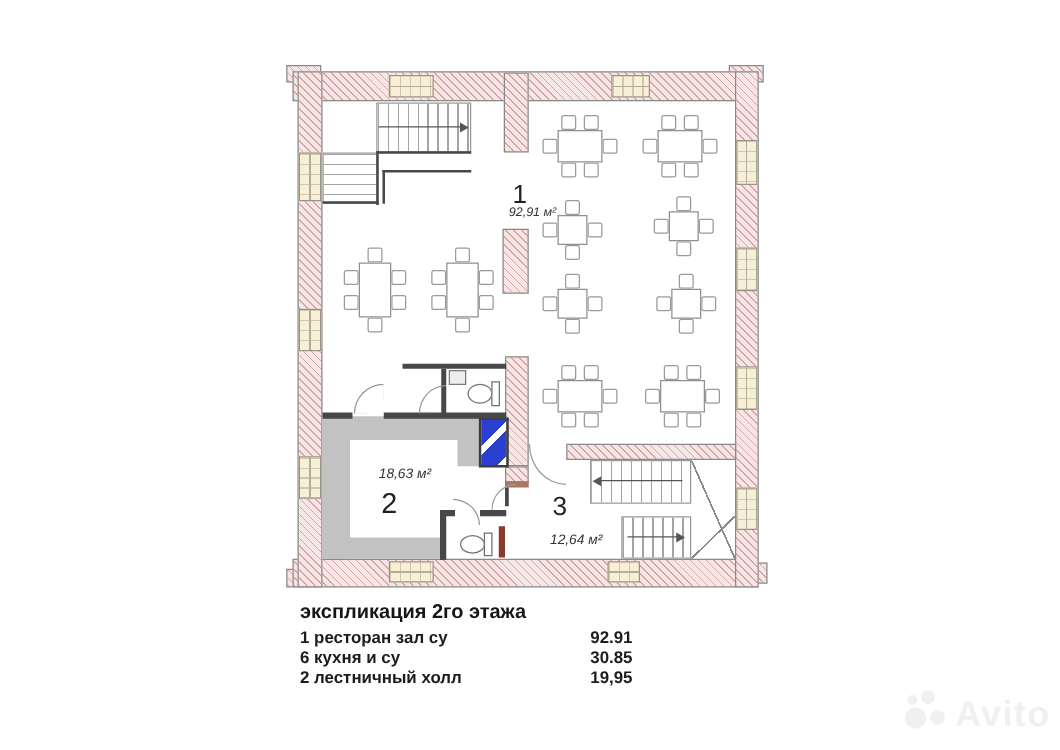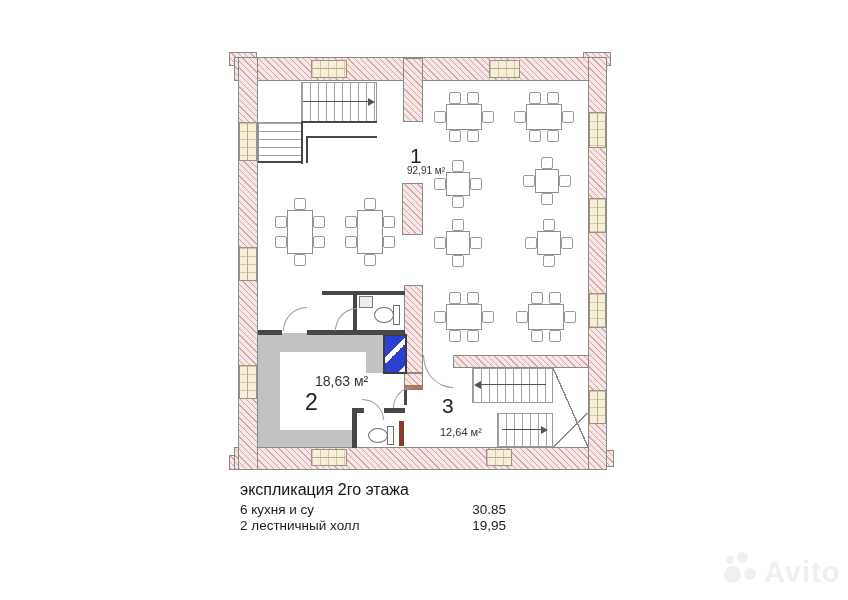--- a/index.html
+++ b/index.html
@@ -47,22 +47,22 @@
   .door-bl{border-bottom-width:1px;border-left-width:1px;border-bottom-left-radius:100%;}
 
   .blue-unit{position:absolute;box-sizing:border-box;border:2px solid #3d3d3d;
     background:linear-gradient(135deg,#2b3fd0 0 38%,#ffffff 38% 50%,#2b3fd0 50% 88%,#ffffff 88%);}
   .brown{position:absolute;background:#a8775f;}
   .redline{position:absolute;background:#8b3a2e;}
 
   
   .plan-title{position:absolute;left:249px;top:12px;font-size:25px;color:#161616;}
   .room-num{position:absolute;font-size:21px;color:#222;}
-  .room-area{position:absolute;font-size:10px;color:#333;white-space:nowrap;}
-  .legend{position:absolute;left:240px;top:481px;width:266px;}
+  .room-area{position:absolute;font-size:10px;color:#333;white-space:nowrap;font-style:italic;}
+  .legend{position:absolute;left:240px;top:481px;width:266px;font-weight:bold;}
   .legend-title{font-size:16px;margin:0 0 3px 0;color:#161616;}
   .legend-row{display:flex;justify-content:space-between;font-size:13.5px;line-height:16px;color:#1c1c1c;}
 
   
   .wm{position:absolute;left:724px;top:550px;width:124px;height:48px;color:#efefef;}
   .wm-text{position:absolute;left:40px;top:6px;font-size:29px;font-weight:bold;letter-spacing:1px;color:#f0f0f0;}
   .wm-dot{position:absolute;border-radius:50%;background:#f0f0f0;}
 </style>
 </head>
 <body>
@@ -128,27 +128,31 @@
   <div class="toilet-tank" style="left:387px;top:426px;width:7px;height:19px;"></div>
 
   <div class="door door-tl" style="left:283px;top:307px;width:24px;height:24px;"></div>
   <div class="door door-tl" style="left:335px;top:308px;width:22px;height:23px;"></div>
   <div class="door door-tr" style="left:362px;top:399px;width:22px;height:21px;"></div>
   <div class="door door-tl" style="left:393px;top:387px;width:20px;height:21px;"></div>
   <div class="door door-bl" style="left:423px;top:355px;width:30px;height:33px;"></div>
 
   <div class="room-num" style="left:410px;top:144px;">1</div>
   <div class="room-area" style="left:407px;top:165px;">92,91 м²</div>
-  <div class="room-area" style="left:303px;top:373px;font-size:14px;margin-left:12px;">18,63 м²</div>
+  <div class="room-area" style="left:303px;top:373px;font-size:11px;">18,63 м²</div>
   <div class="room-num" style="left:305px;top:389px;font-size:23px;">2</div>
   <div class="room-num" style="left:442px;top:394px;">3</div>
   <div class="room-area" style="left:440px;top:426px;font-size:11px;">12,64 м²</div>
 
   <div class="legend">
     <div class="legend-title">экспликация 2го этажа</div>
+    <div class="legend-row">
+      <span>1 ресторан  зал су</span>
+      <span>92.91</span>
+    </div>
     <div class="legend-row">
       <span>6 кухня и су</span>
       <span>30.85</span>
     </div>
     <div class="legend-row">
       <span>2 лестничный холл</span>
       <span>19,95</span>
     </div>
   </div>
 

